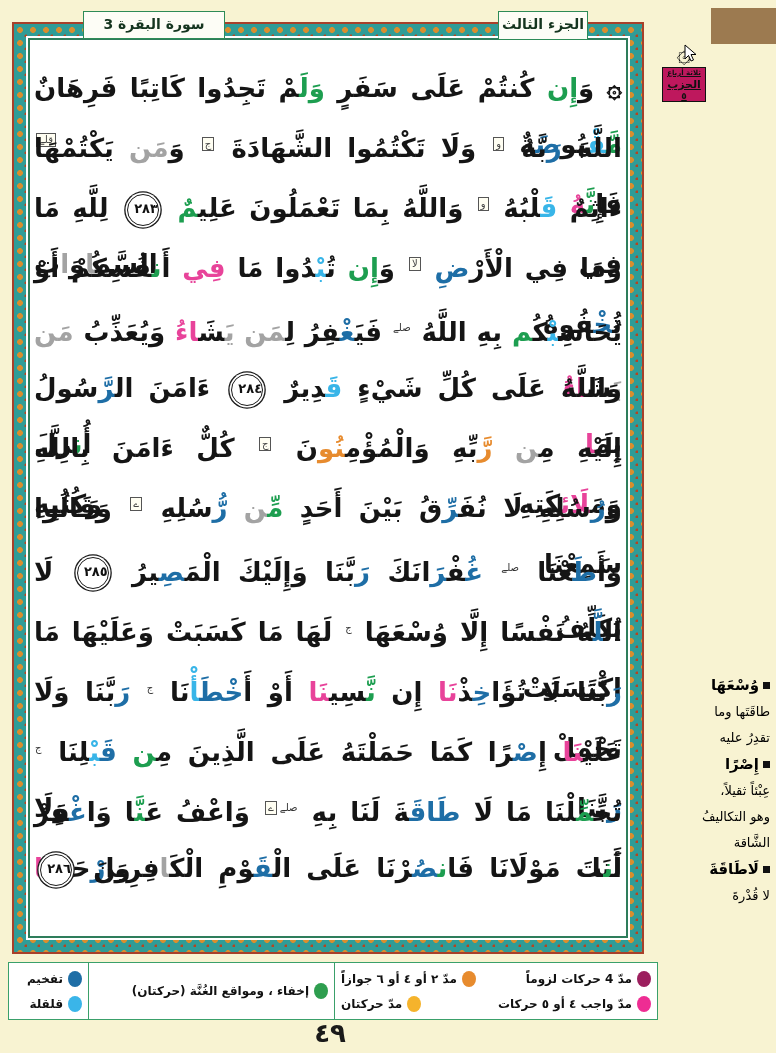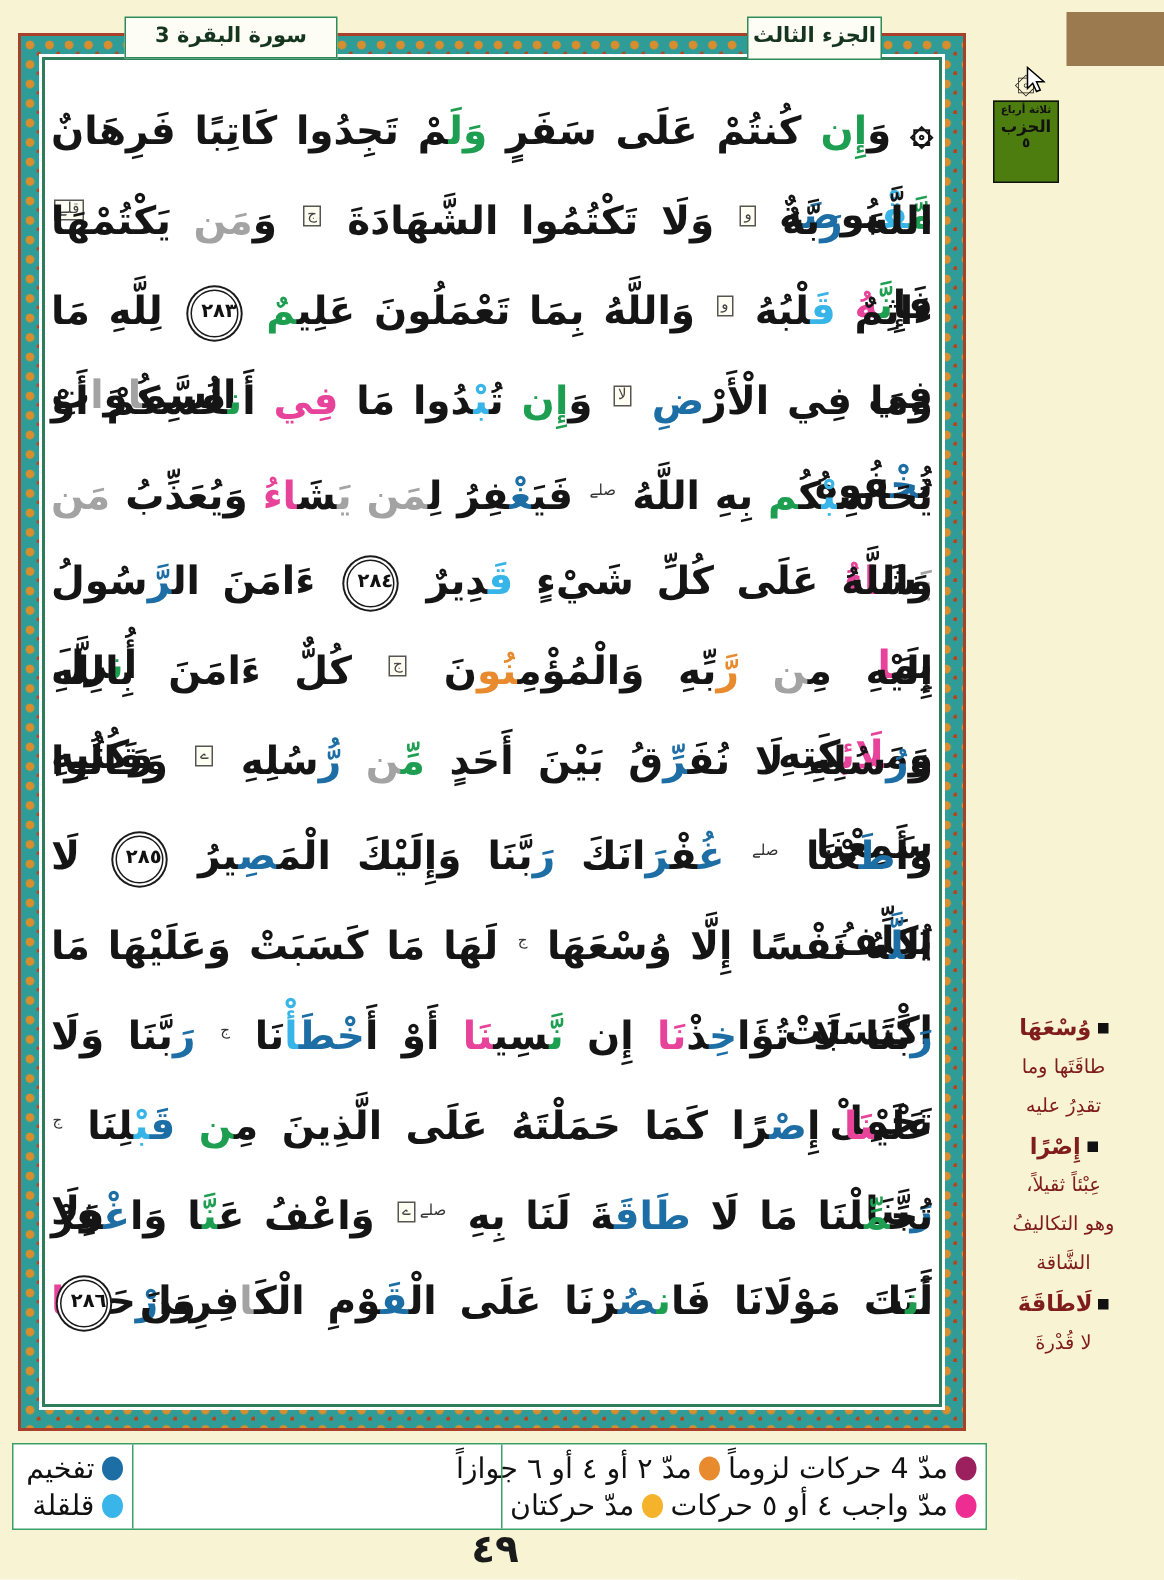--- a/index.html
+++ b/index.html
@@ -56,49 +56,49 @@
   .wsup{
     display:inline-block;font-size:10px;color:#333;vertical-align:super;
     margin:0 1px;font-weight:normal;
   }
   
   .bookmark{position:absolute;right:0;top:8px;width:65px;height:36px;background:#9c7a50;}
   .cursor{position:absolute;left:684px;top:44px;z-index:9;}
   .hizb{position:absolute;left:662px;top:40px;width:44px;text-align:center;z-index:3;color:#111;}
   .hizb .crest{font-size:26px;line-height:26px;color:#111;}
   .hizb .hbox{
-    margin-top:1px;border:1.6px solid #111;background:#4d7c0f;padding:1px 1px 20px;
+    margin-top:1px;border:1.6px solid #111;background:#be185d;padding:1px 1px 0;text-decoration:underline;
   }
   .hizb .h1{font-size:7px;line-height:9px;font-weight:bold;}
   .hizb .h2{font-size:11px;line-height:13px;font-weight:bold;}
   .hizb .h3{font-size:9px;line-height:10px;font-weight:bold;}
   .notes{
     position:absolute;left:648px;top:672px;width:122px;direction:rtl;
-    text-align:center;color:#7f1d1d;z-index:3;
+    text-align:right;color:#000000;z-index:3;
   }
   .note-head{font-size:15px;font-weight:bold;line-height:27px;}
   .note-head .sq{display:inline-block;width:7px;height:7px;background:#111;margin-left:4px;vertical-align:middle;}
   .note-body{font-size:13px;line-height:26px;}
   
   .legend{
     position:absolute;left:8px;top:962px;width:650px;height:58px;
     background:#fff;border:1.5px solid #3aa06a;box-sizing:border-box;
     display:flex;direction:rtl;z-index:4;
   }
   .lcol{box-sizing:border-box;padding:3px 6px;display:flex;flex-direction:column;justify-content:space-around;}
   .lcol + .lcol{border-left:none;border-right:1.5px solid #3aa06a;}
   .lcol.c1{width:322px;}
   .lcol.c2{width:246px;}
   .lcol.c3{width:78px;}
   .lrow{display:flex;align-items:center;gap:5px;direction:rtl;}
   .lcol.c1 .lrow{justify-content:space-between;}
   .lcol.c3 .lrow{flex-direction:row-reverse;justify-content:flex-end;}
   .lpair{display:flex;align-items:center;gap:5px;direction:rtl;}
   .dot{width:14px;height:16px;border-radius:50%;flex:0 0 auto;}
-  .llabel{font-size:19px;font-weight:normal;color:#111;white-space:nowrap;}
+  .llabel{font-size:12px;font-weight:bold;color:#111;white-space:nowrap;}
   
   .pagenum{
     position:absolute;left:0;top:1018px;width:660px;text-align:center;
     font-size:26px;font-weight:bold;color:#1a1a1a;
   }
 </style>
 </head>
 <body>
 
 <div class="bookmark"></div>
@@ -175,20 +175,26 @@
           <span class="dot" style="background: rgb(238, 45, 147);"></span>
           <span class="llabel">مدّ واجب ٤ أو ٥ حركات</span>
         </span>
         <span class="lpair">
           <span class="dot" style="background: rgb(245, 179, 44);"></span>
           <span class="llabel">مدّ حركتان</span>
         </span>
       </div>
     </div>
     <div class="lcol c2">
+      <div class="lrow">
+        <span class="lpair">
+          <span class="dot" style="background: rgb(46, 158, 79);"></span>
+          <span class="llabel">إخفاء ، ومواقع الغُنَّة (حركتان)</span>
+        </span>
+      </div>
     </div>
     <div class="lcol c3">
       <div class="lrow">
         <span class="lpair">
           <span class="dot" style="background: rgb(30, 110, 166);"></span>
           <span class="llabel">تفخيم</span>
         </span>
       </div>
       <div class="lrow">
         <span class="lpair">

